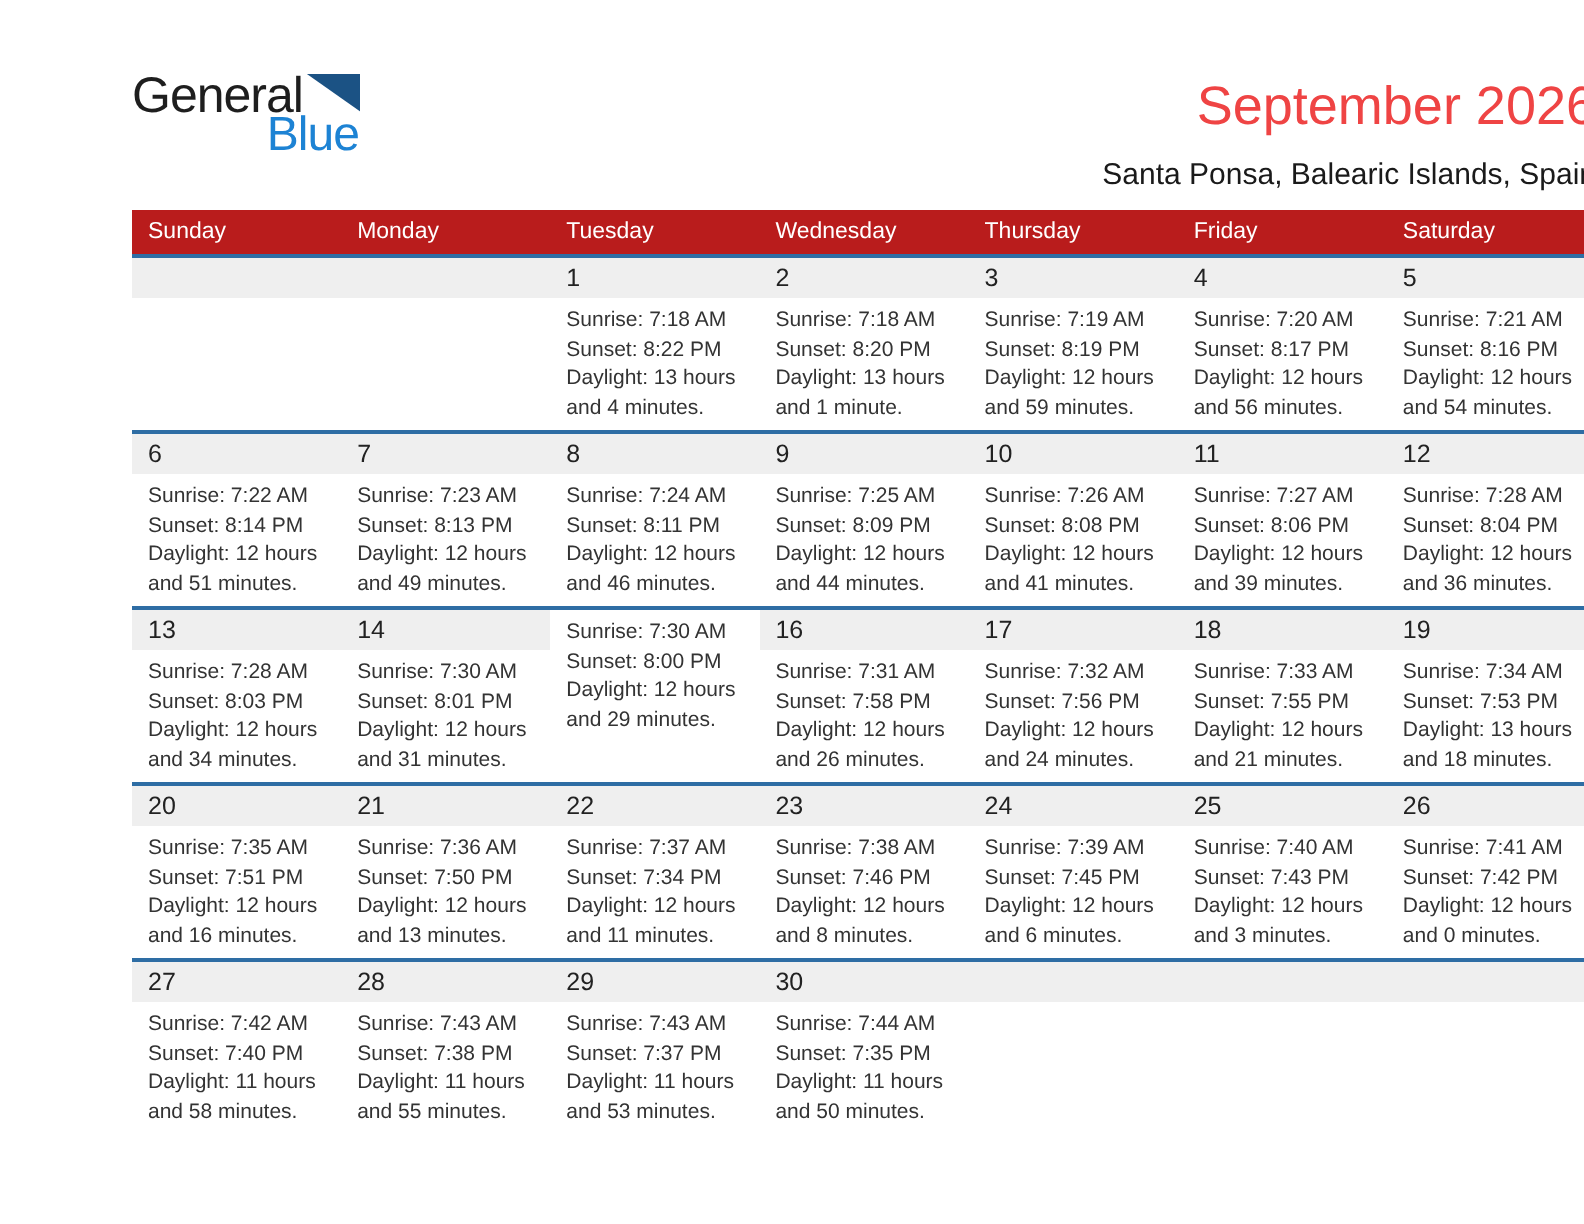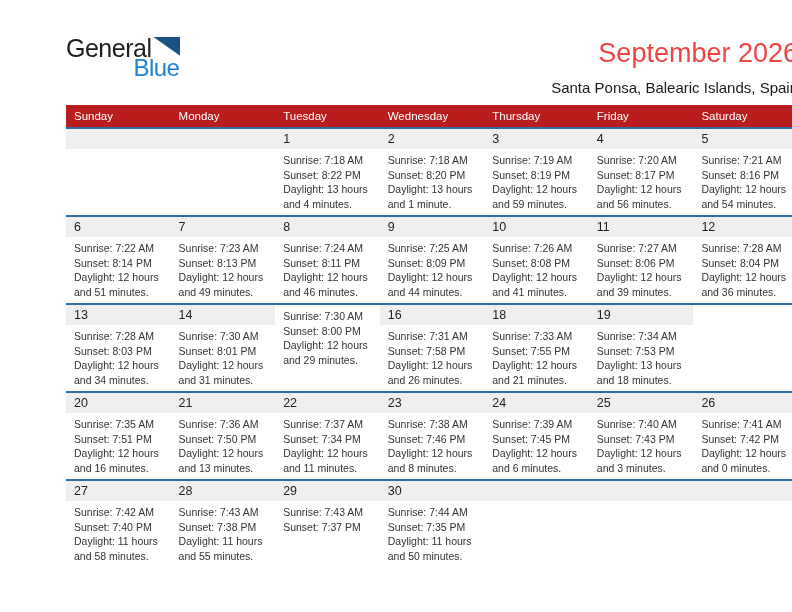--- a/index.html
+++ b/index.html
@@ -237,20 +237,28 @@
           </div>
           <div class="day-cell">
             <div class="num-band">16</div>
             <div class="details">
               <div class="line">Sunrise: 7:31 AM</div>
               <div class="line">Sunset: 7:58 PM</div>
               <div class="line">Daylight: 12 hours and 26 minutes.</div>
             </div>
           </div>
           <div class="day-cell">
+            <div class="num-band">17</div>
+            <div class="details">
+              <div class="line">Sunrise: 7:32 AM</div>
+              <div class="line">Sunset: 7:56 PM</div>
+              <div class="line">Daylight: 12 hours and 24 minutes.</div>
+            </div>
+          </div>
+          <div class="day-cell">
             <div class="num-band">18</div>
             <div class="details">
               <div class="line">Sunrise: 7:33 AM</div>
               <div class="line">Sunset: 7:55 PM</div>
               <div class="line">Daylight: 12 hours and 21 minutes.</div>
             </div>
           </div>
           <div class="day-cell">
             <div class="num-band">19</div>
             <div class="details">
@@ -333,20 +341,21 @@
               <div class="line">Sunrise: 7:43 AM</div>
               <div class="line">Sunset: 7:38 PM</div>
               <div class="line">Daylight: 11 hours and 55 minutes.</div>
             </div>
           </div>
           <div class="day-cell">
             <div class="num-band">29</div>
             <div class="details">
               <div class="line">Sunrise: 7:43 AM</div>
               <div class="line">Sunset: 7:37 PM</div>
+              <div class="line">Daylight: 11 hours and 53 minutes.</div>
             </div>
           </div>
           <div class="day-cell">
             <div class="num-band">30</div>
             <div class="details">
               <div class="line">Sunrise: 7:44 AM</div>
               <div class="line">Sunset: 7:35 PM</div>
               <div class="line">Daylight: 11 hours and 50 minutes.</div>
             </div>
           </div>

